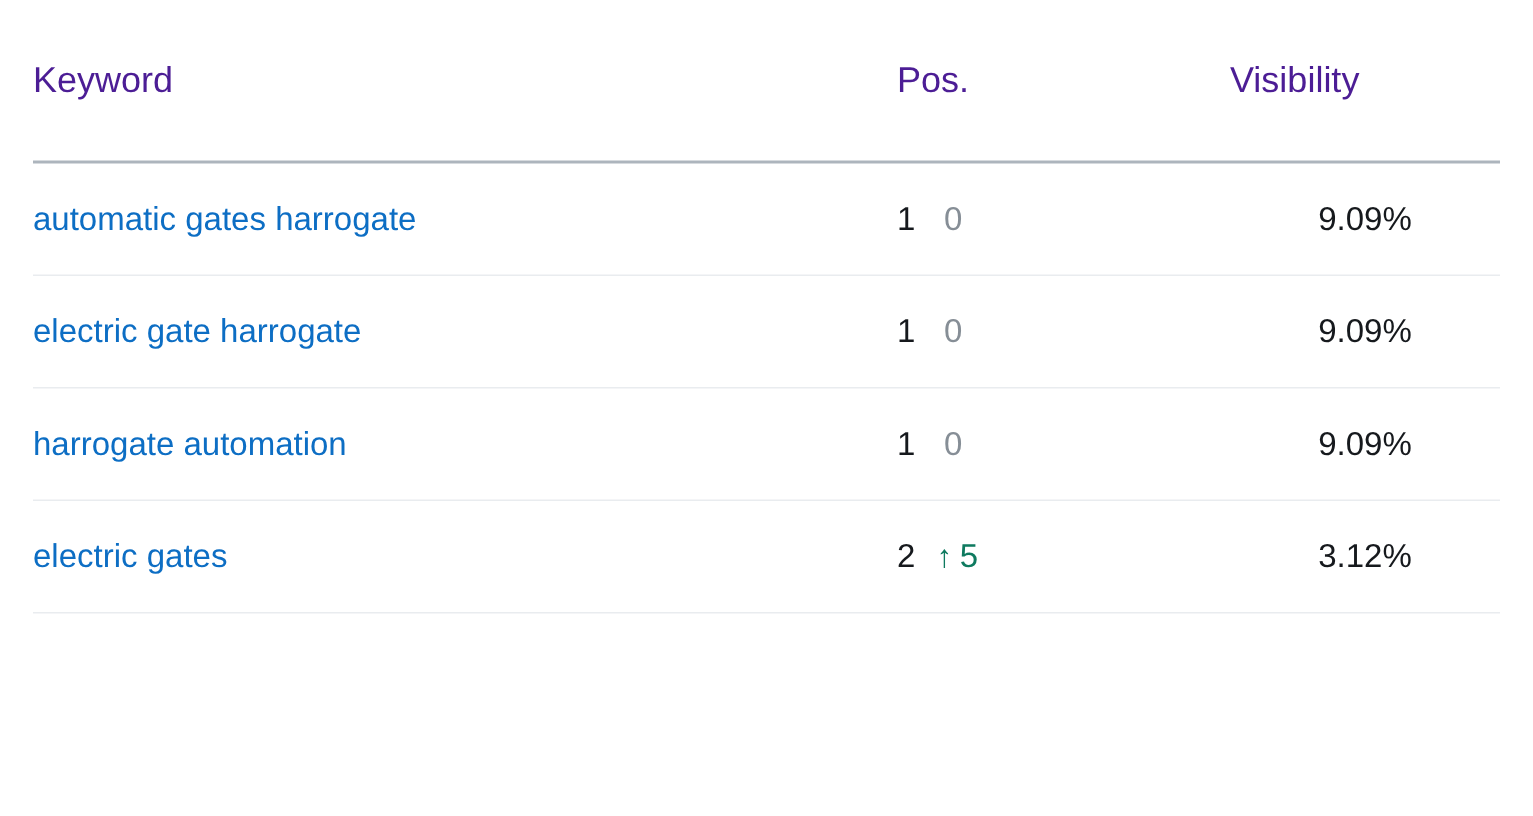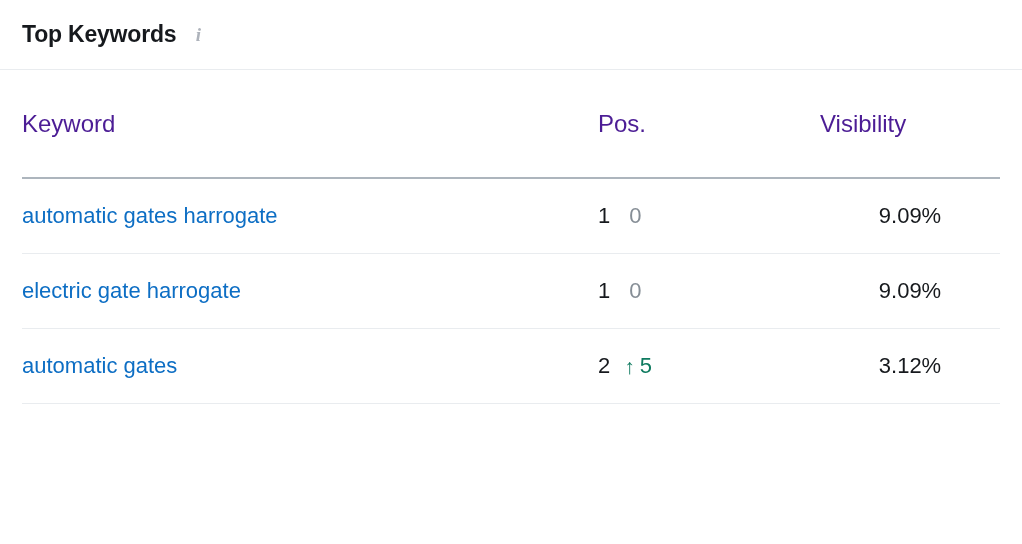--- a/index.html
+++ b/index.html
@@ -131,24 +131,20 @@
     text-align: center;
     font-size: 22px;
     color: #16191d;
   }
 </style>
 </head>
 <body>
 
 <div class="panel">
 
-  <div class="card-header">
-    <span class="card-title">Top Keywords</span>
-    <span class="info-icon" title="info">i</span>
-  </div>
 
   <div class="table-wrap">
     <table class="kw-table">
       <colgroup>
         <col class="c-keyword">
         <col class="c-pos">
         <col class="c-visibility">
       </colgroup>
       <thead>
         <tr>
@@ -185,24 +181,39 @@
               <span class="pos-value">1</span>
               <span class="pos-delta neutral">
                 <span class="delta-arrow"></span>
                   <span>0</span>
               </span>
             </div>
           </td>
           <td class="vis-cell">9.09%</td>
         </tr>
 
-
-        <tr>
-          <td>
-            <a class="kw-link" href="#">automatic gates</a>
+        <tr>
+          <td>
+            <a class="kw-link" href="#">harrogate automation</a>
+          </td>
+          <td>
+            <div class="pos-cell">
+              <span class="pos-value">1</span>
+              <span class="pos-delta neutral">
+                <span class="delta-arrow"></span>
+                  <span>0</span>
+              </span>
+            </div>
+          </td>
+          <td class="vis-cell">9.09%</td>
+        </tr>
+
+        <tr>
+          <td>
+            <a class="kw-link" href="#">electric gates</a>
           </td>
           <td>
             <div class="pos-cell">
               <span class="pos-value">2</span>
               <span class="pos-delta up">
                 <span class="delta-arrow">↑</span>
                   <span>5</span>
               </span>
             </div>
           </td>

